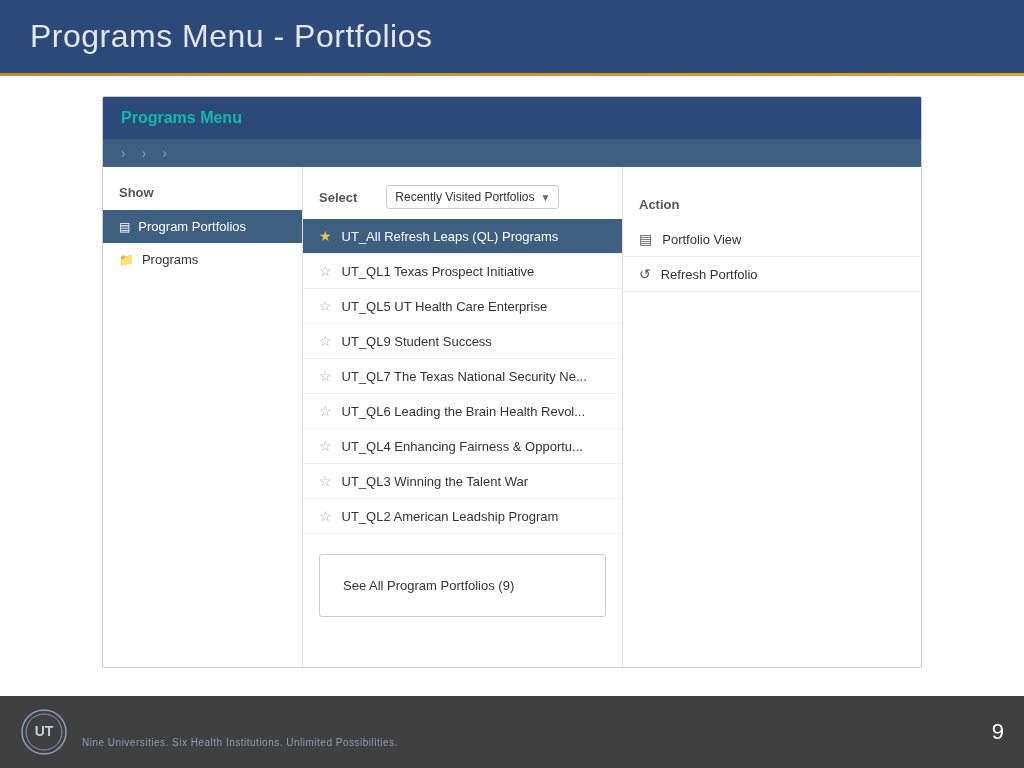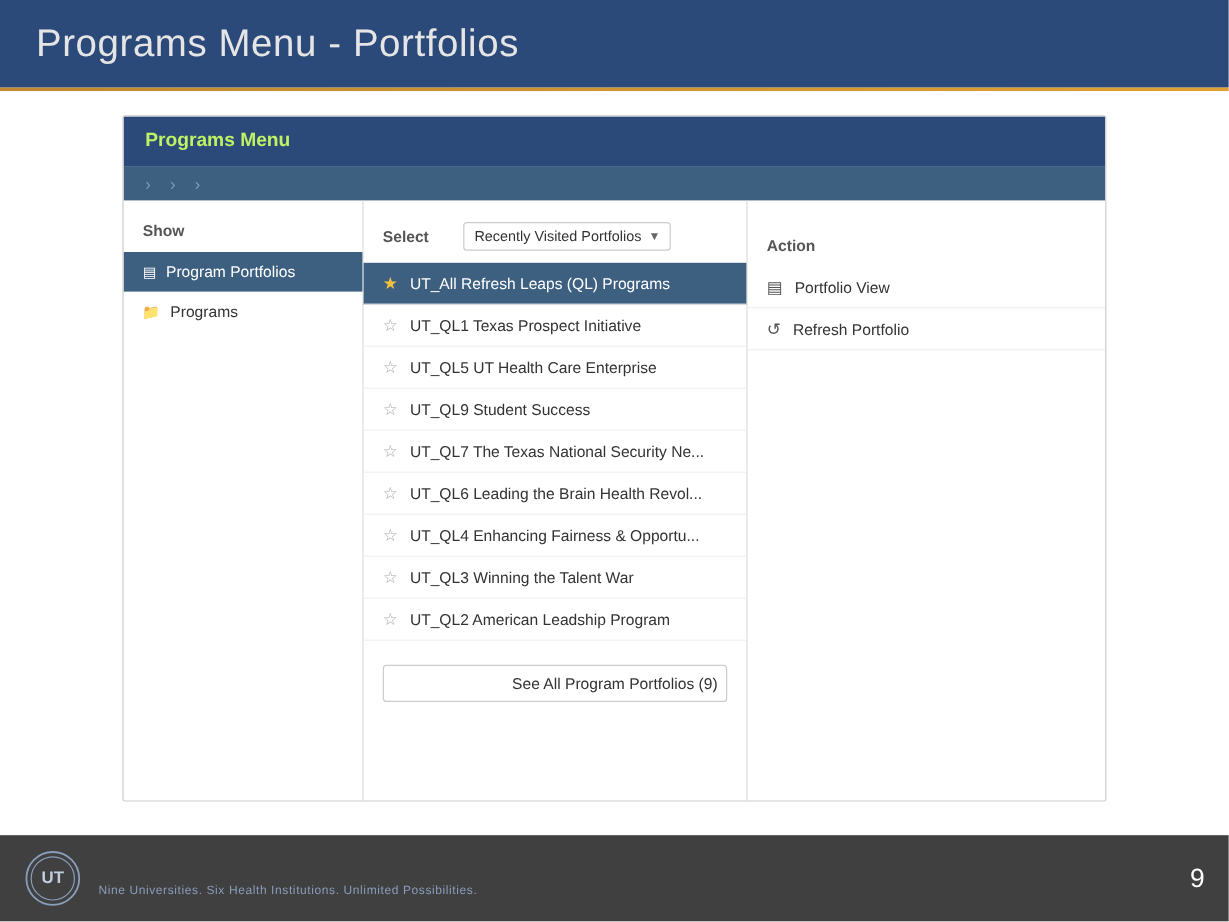--- a/index.html
+++ b/index.html
@@ -37,21 +37,21 @@
     
     .programs-menu-box {
       width: 820px;
       border: 1px solid #ccc;
       border-radius: 2px;
       overflow: hidden;
     }
 
     .programs-menu-title {
       background: #2b4a7a;
-      color: #bef264;
+      color: #14b8a6;
       padding: 12px 18px;
       font-size: 16px;
       font-weight: bold;
     }
 
     
     .nav-strip {
       background: #3d6080;
       height: 28px;
       display: flex;
@@ -175,28 +175,28 @@
     }
 
     .portfolio-item.selected .star-icon {
       color: #f0c040;
     }
 
     .see-all-btn {
       margin: 20px 16px 16px;
       display: block;
       width: calc(100% - 32px);
-      padding: 7px;
+      padding: 23px;
       border: 1px solid #ccc;
       border-radius: 3px;
       background: #fff;
       font-size: 13px;
       color: #333;
       cursor: pointer;
-      text-align: right;
+      text-align: left;
     }
 
     
     .col-action {
       flex: 1;
       padding: 24px 0;
     }
 
     .col-action-header {
       padding: 6px 16px 10px;

